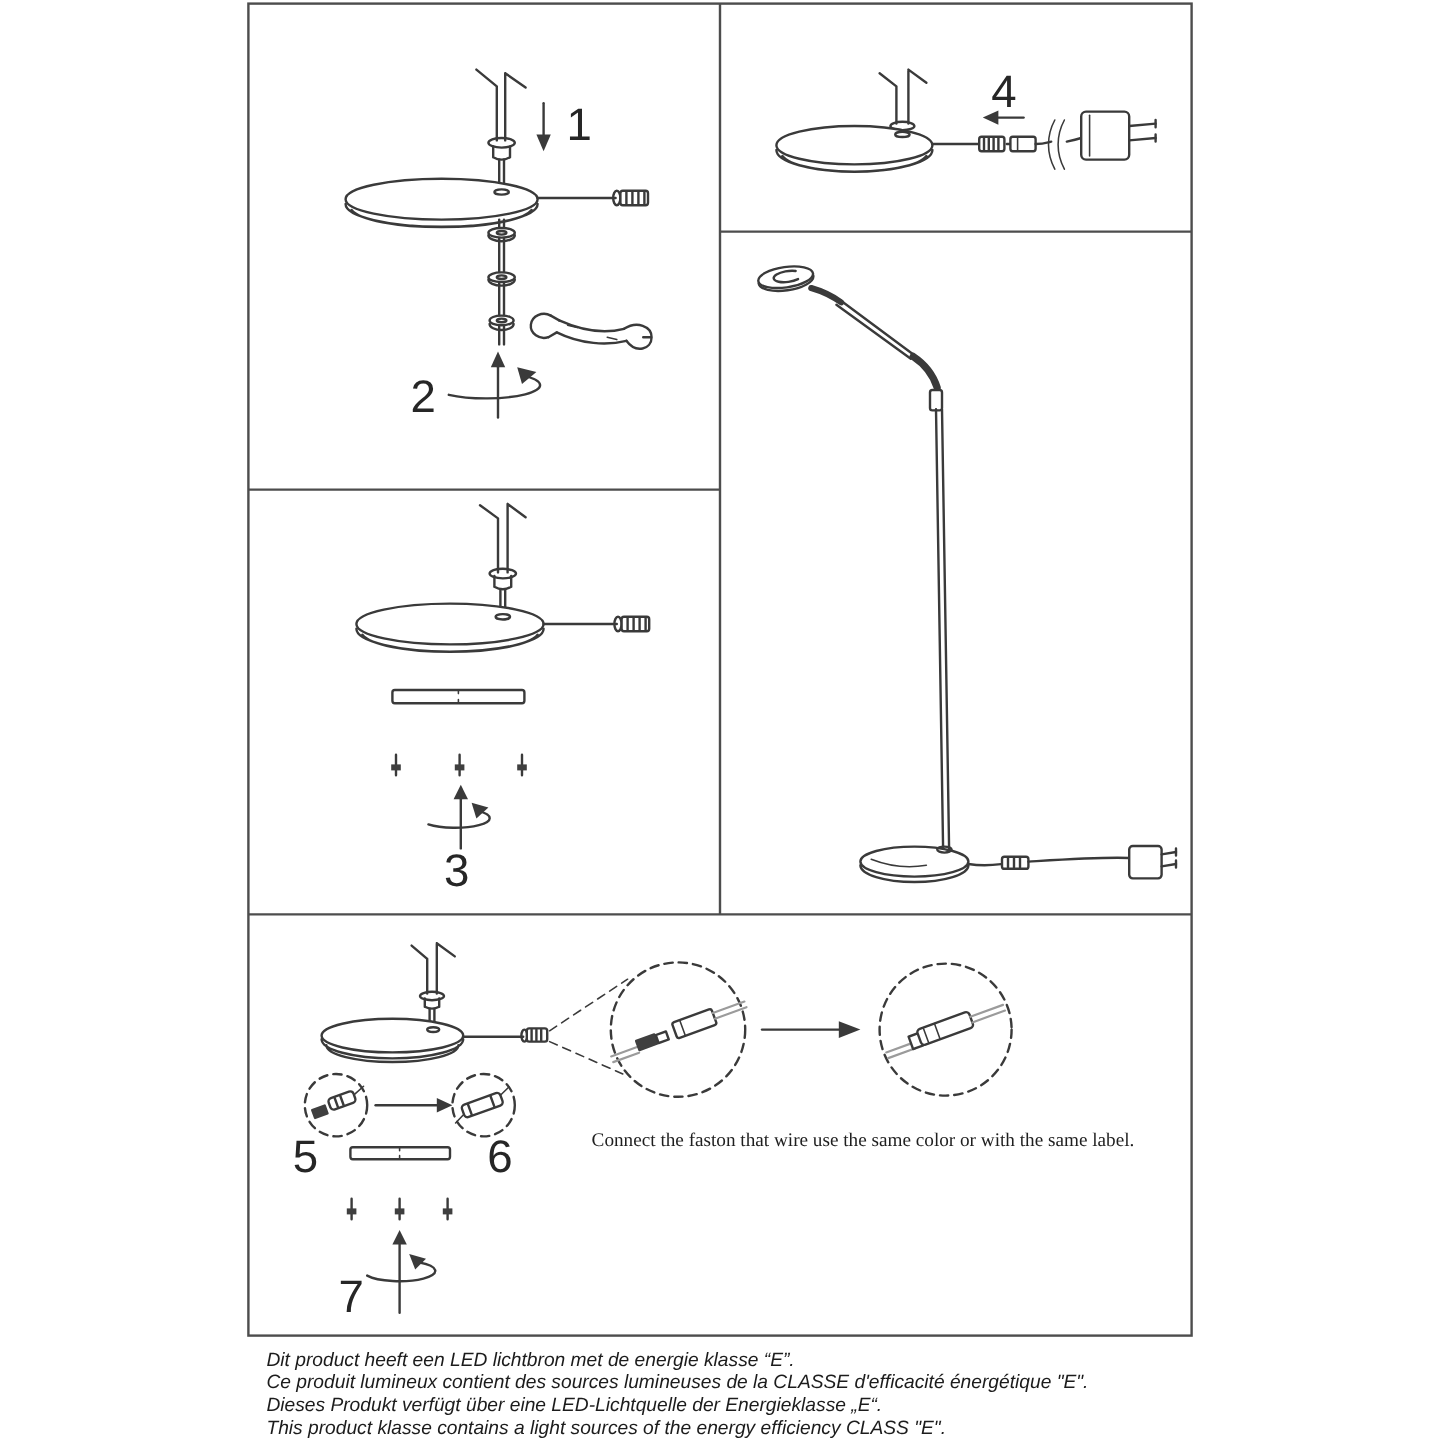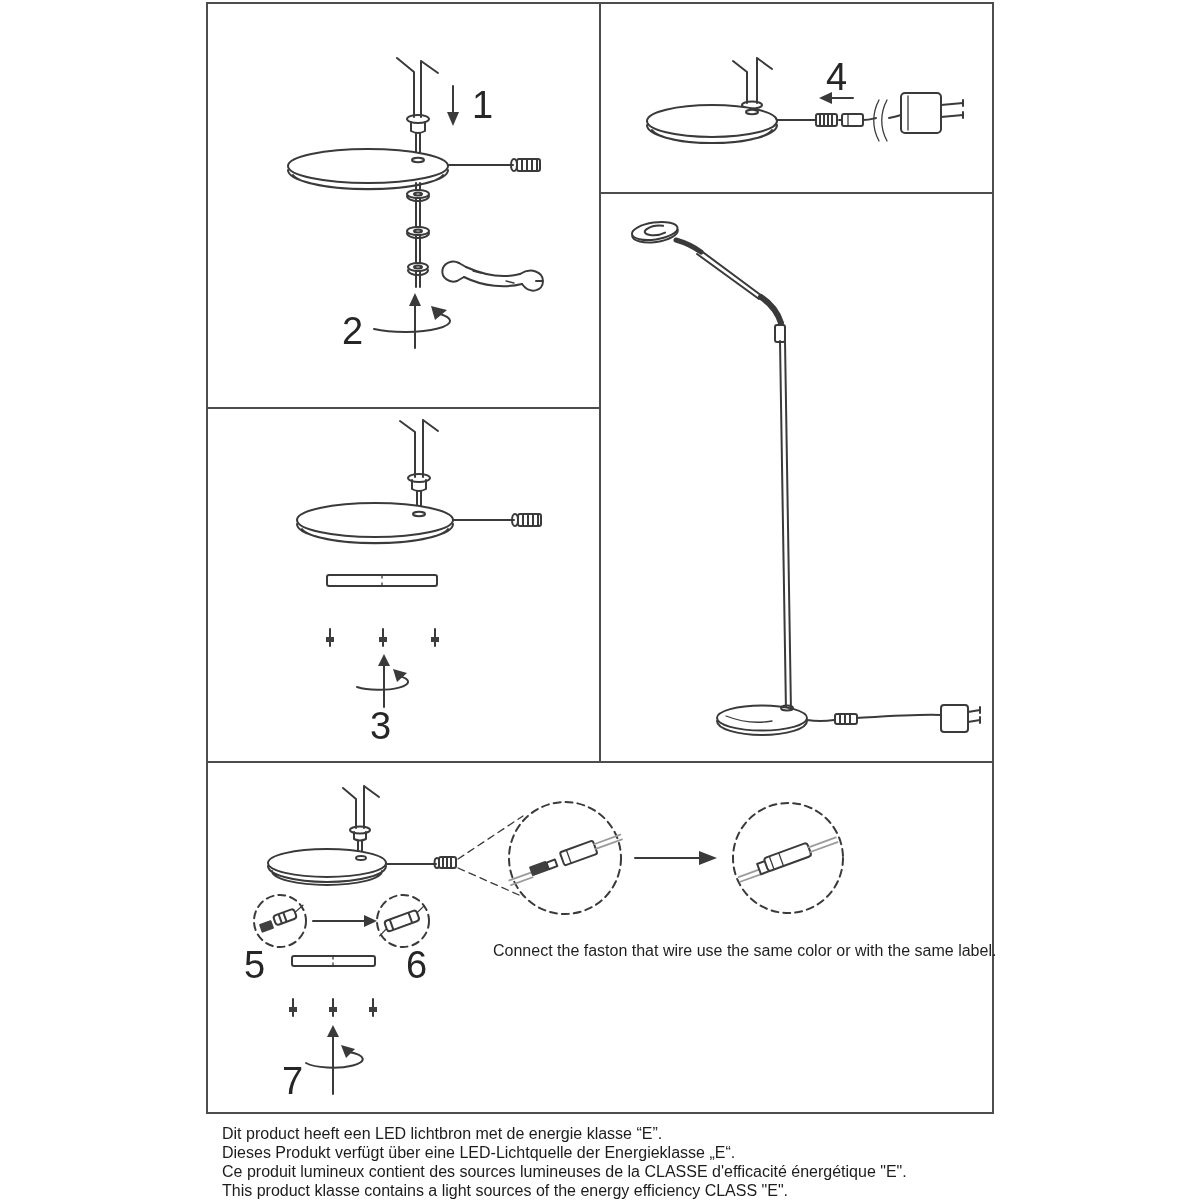--- a/index.html
+++ b/index.html
@@ -8,22 +8,22 @@
   svg{position:absolute;left:0;top:0;}
   .art{stroke:#3a3a3a;fill:none;stroke-width:2;stroke-linecap:round;stroke-linejoin:round;}
   .borders{stroke:#4d4d4d;stroke-width:2;fill:none;}
   .fillw{fill:#ffffff;}
   .dark{fill:#3f3f3f;stroke:none;}
   .wire{stroke:#9b9b9b;stroke-width:1.8;fill:none;}
   .dash{stroke-dasharray:7 5;}
   .thin{stroke-width:1.3;}
   .hd{fill:#3a3a3a;stroke:none;}
   .num{position:absolute;font-size:38px;line-height:1;color:#262626;}
-  .note{position:absolute;left:493px;top:942px;font-size:16px;color:#1f1f1f;}
-  .footer{position:absolute;left:222px;top:1124px;font-size:16px;line-height:19px;color:#1c1c1c;}
+  .note{position:absolute;left:493px;top:942px;font-size:16px;color:#1f1f1f;font-family:Liberation Serif, serif;}
+  .footer{position:absolute;left:222px;top:1124px;font-size:16px;line-height:19px;color:#1c1c1c;font-style:italic;}
 </style>
 </head>
 <body>
 
 <svg width="1200" height="1200" viewBox="0 0 1200 1200">
 
   <g class="borders">
     <rect x="207" y="3" width="786" height="1110"></rect>
     <line x1="600" y1="3" x2="600" y2="762"></line>
     <line x1="600" y1="193" x2="993" y2="193"></line>
@@ -281,16 +281,16 @@
 <div class="num" style="left:370px;top:707px;">3</div>
 <div class="num" style="left:826px;top:58px;">4</div>
 <div class="num" style="left:244px;top:946px;">5</div>
 <div class="num" style="left:406px;top:946px;">6</div>
 <div class="num" style="left:282px;top:1062px;">7</div>
 
 <div class="note">Connect the faston that wire use the same color or with the same label.</div>
 
 <div class="footer">
   <div>Dit product heeft een LED lichtbron met de energie klasse “E”.</div>
+  <div>Ce produit lumineux contient des sources lumineuses de la CLASSE d'efficacité énergétique "E".</div>
   <div>Dieses Produkt verfügt über eine LED-Lichtquelle der Energieklasse „E“.</div>
-  <div>Ce produit lumineux contient des sources lumineuses de la CLASSE d'efficacité énergétique "E".</div>
   <div>This product klasse contains a light sources of the energy efficiency CLASS "E".</div>
 </div>
 
 </body></html>

